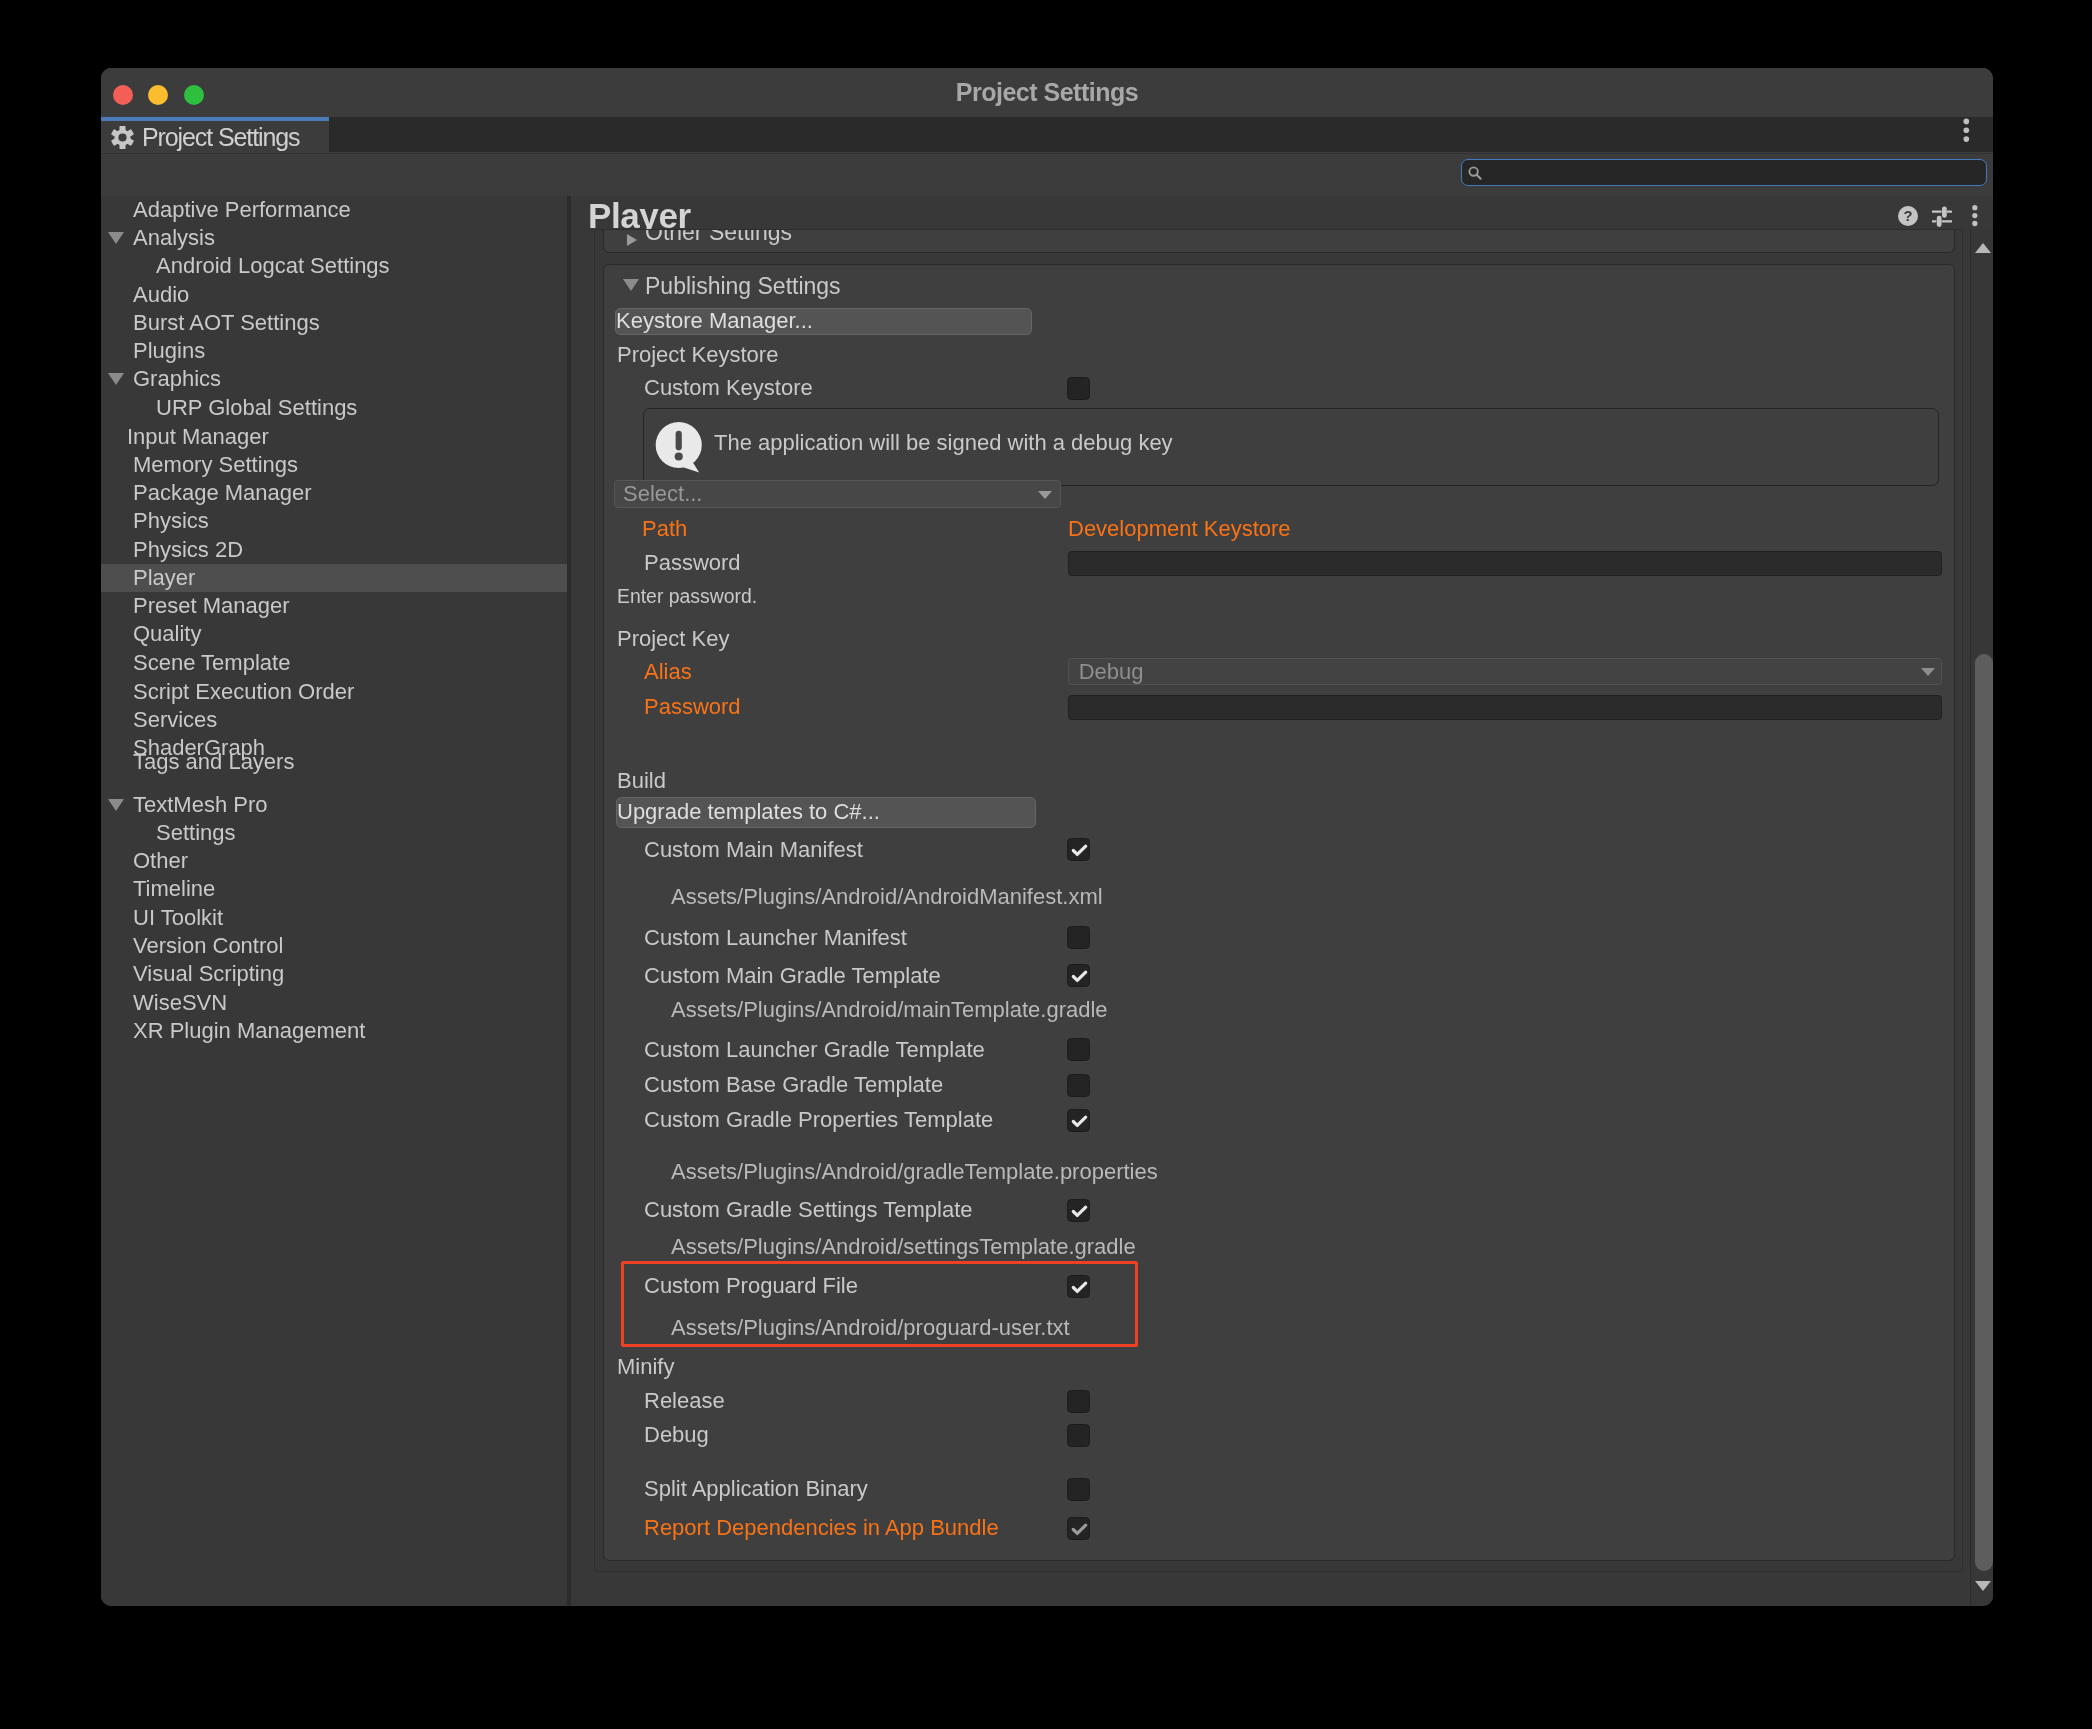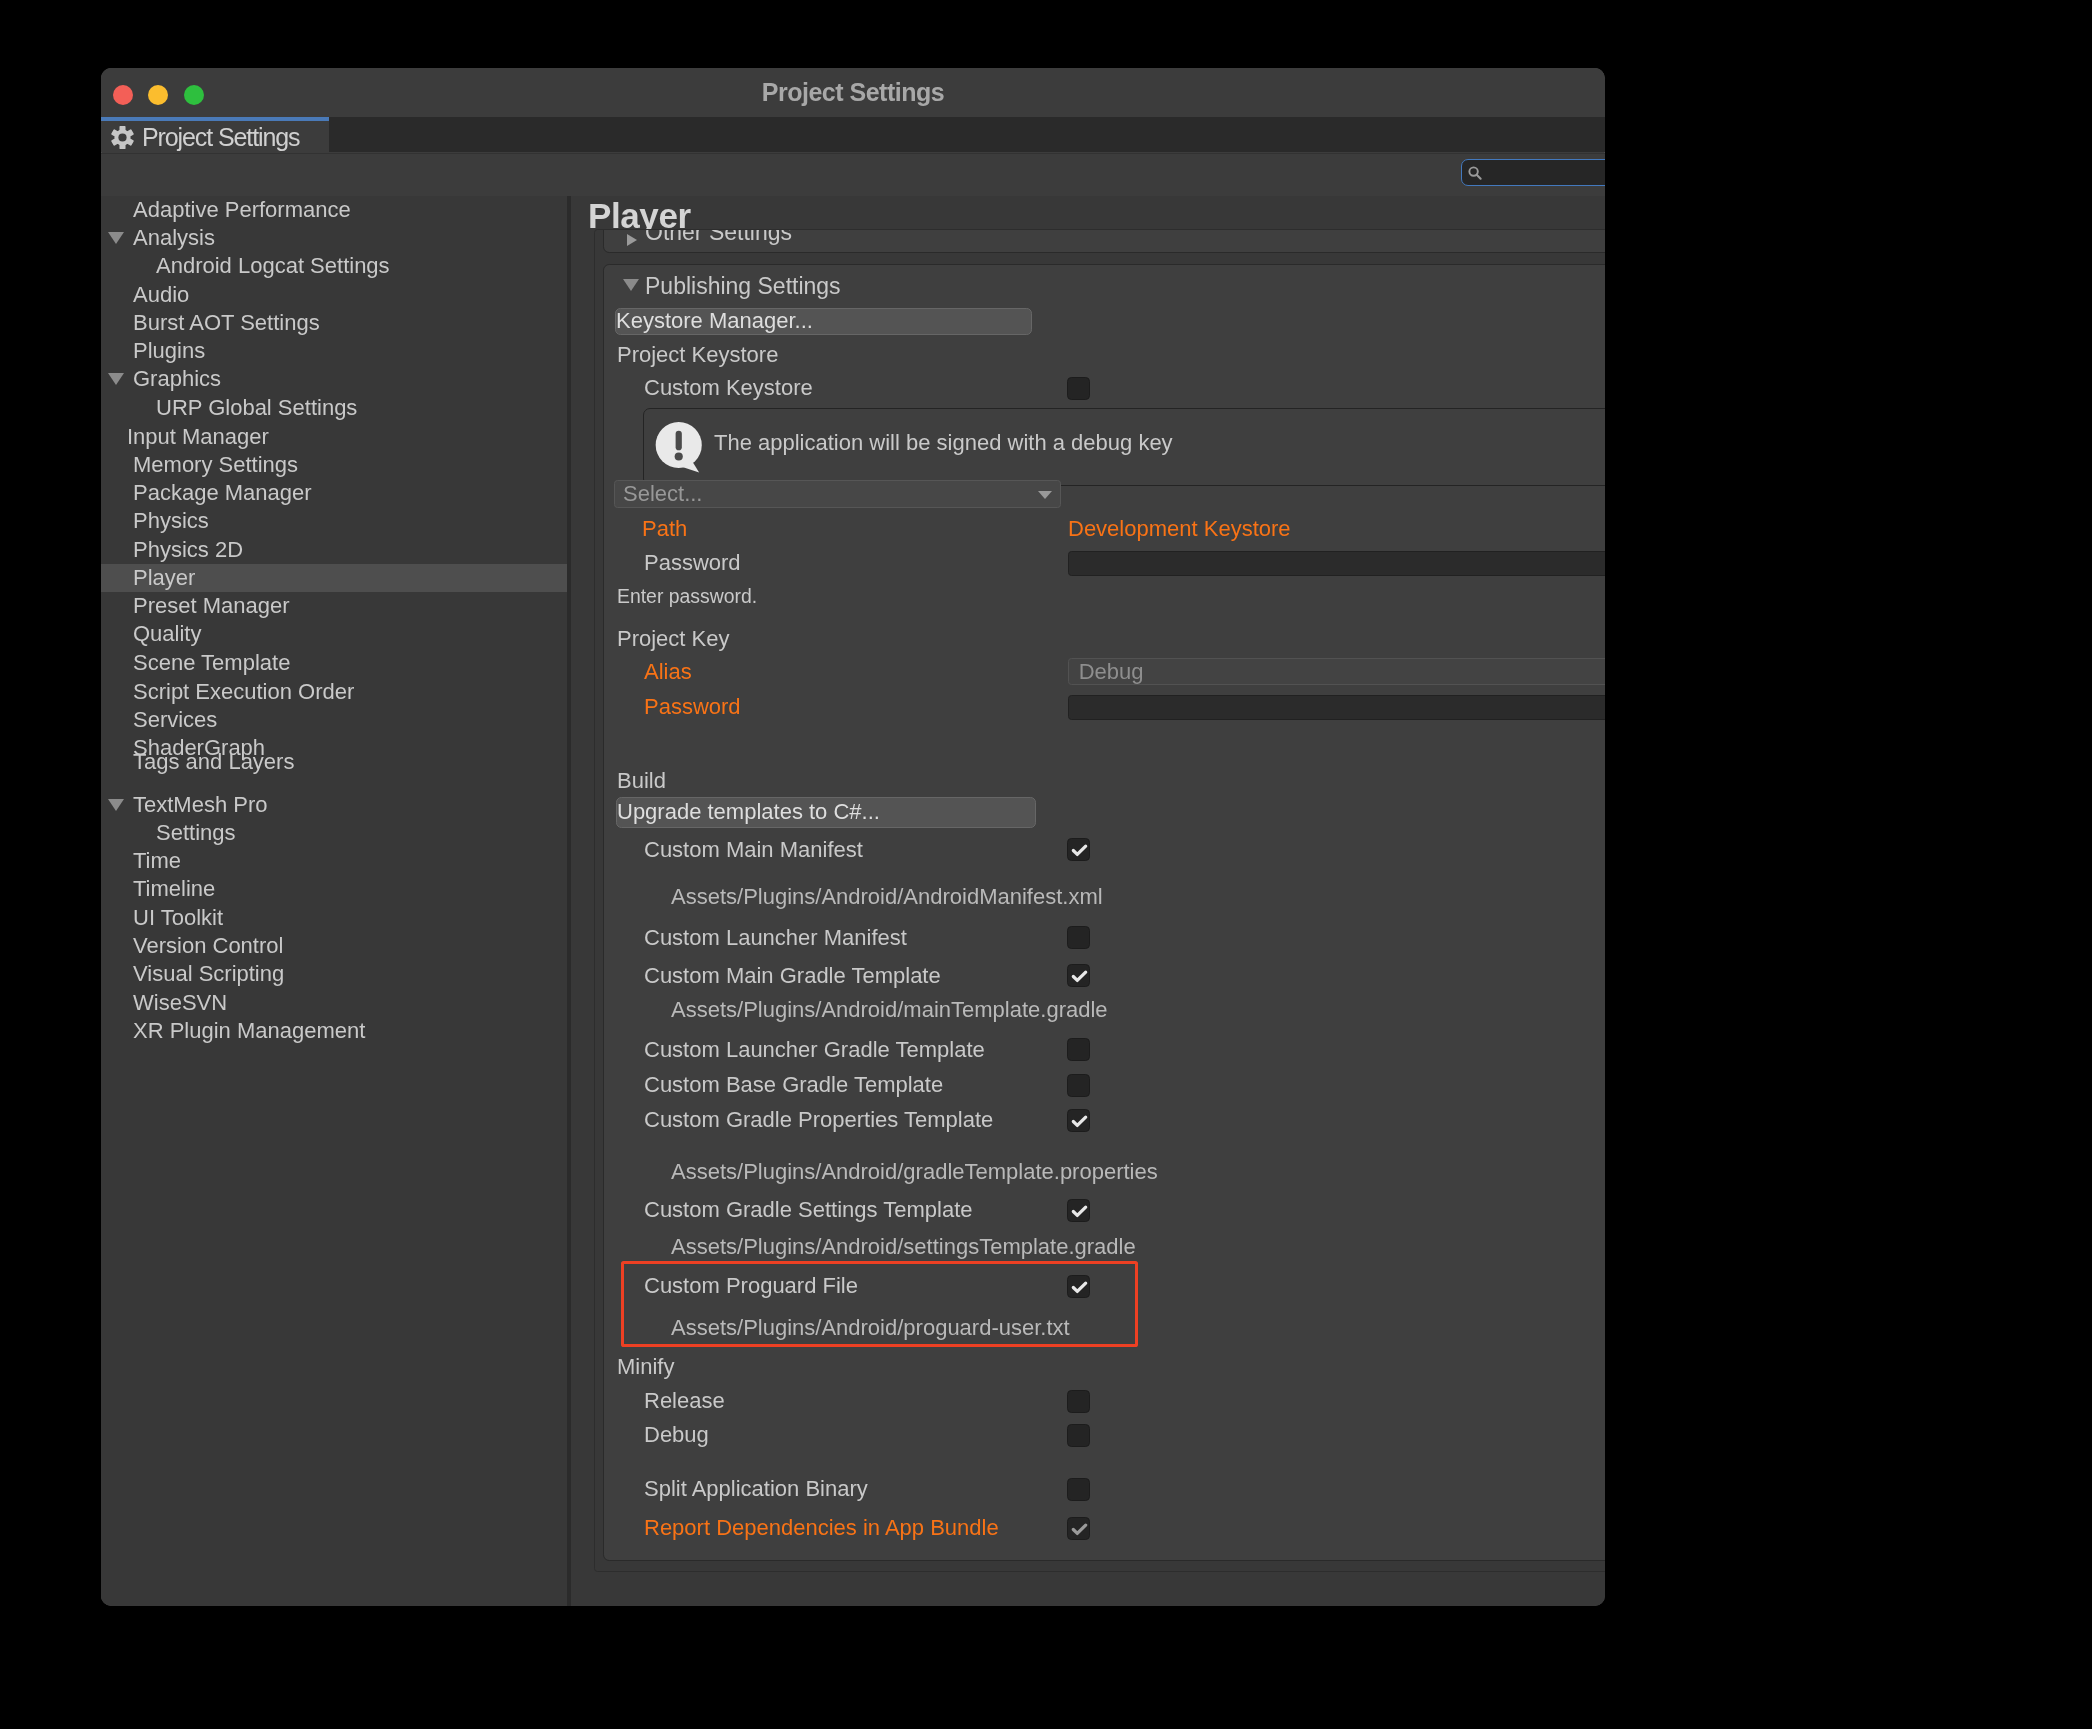--- a/index.html
+++ b/index.html
@@ -1,16 +1,16 @@
 <!DOCTYPE html>
 <html style="font-size:14px"><head><meta charset="utf-8"><style>
 * {margin:0;padding:0;box-sizing:border-box}
 html,body {width:2093px;height:1729px;background:#000;overflow:hidden;
   font-family:"Liberation Sans",sans-serif;}
-#win {position:absolute;left:101px;top:68px;width:1504px;height:1538px;
+#win {position:absolute;left:101px;top:68px;width:1892px;height:1538px;
   background:#3c3c3c;border-radius:10.6px;overflow:hidden;box-shadow:inset 0 0 0 0.9px rgba(255,255,255,0.09)}
 .abs {position:absolute}
 
 #title {position:absolute;left:0;top:0;width:100%;height:49px;background:#3c3c3c}
 .tl {position:absolute;top:17px;width:20px;height:20px;border-radius:50%}
 #ttext {position:absolute;top:9.7px;left:0;width:100%;text-align:center;
   font-size:25px;font-weight:bold;color:#a8a8a8;letter-spacing:-0.5px}
 
 #tabstrip {position:absolute;left:0;top:49px;width:100%;height:35px;background:#2a2a2a}
 #tab {position:absolute;left:0;top:0;width:228px;height:35px;background:#3c3c3c;
@@ -162,21 +162,21 @@
         <span class="stxt" style="left:32px">Tags and Layers</span>
       </div>
 <div class="srow" style="top:595px">
         <span class="fold" style="left:7px;top:8px"></span>
         <span class="stxt" style="left:32px">TextMesh Pro</span>
       </div>
 <div class="srow" style="top:623px">
         <span class="stxt" style="left:55px">Settings</span>
       </div>
 <div class="srow" style="top:651px">
-        <span class="stxt" style="left:32px">Time</span>
+        <span class="stxt" style="left:32px">Other</span>
       </div>
 <div class="srow" style="top:679px">
         <span class="stxt" style="left:32px">Timeline</span>
       </div>
 <div class="srow" style="top:708px">
         <span class="stxt" style="left:32px">UI Toolkit</span>
       </div>
 <div class="srow" style="top:736px">
         <span class="stxt" style="left:32px">Version Control</span>
       </div>

